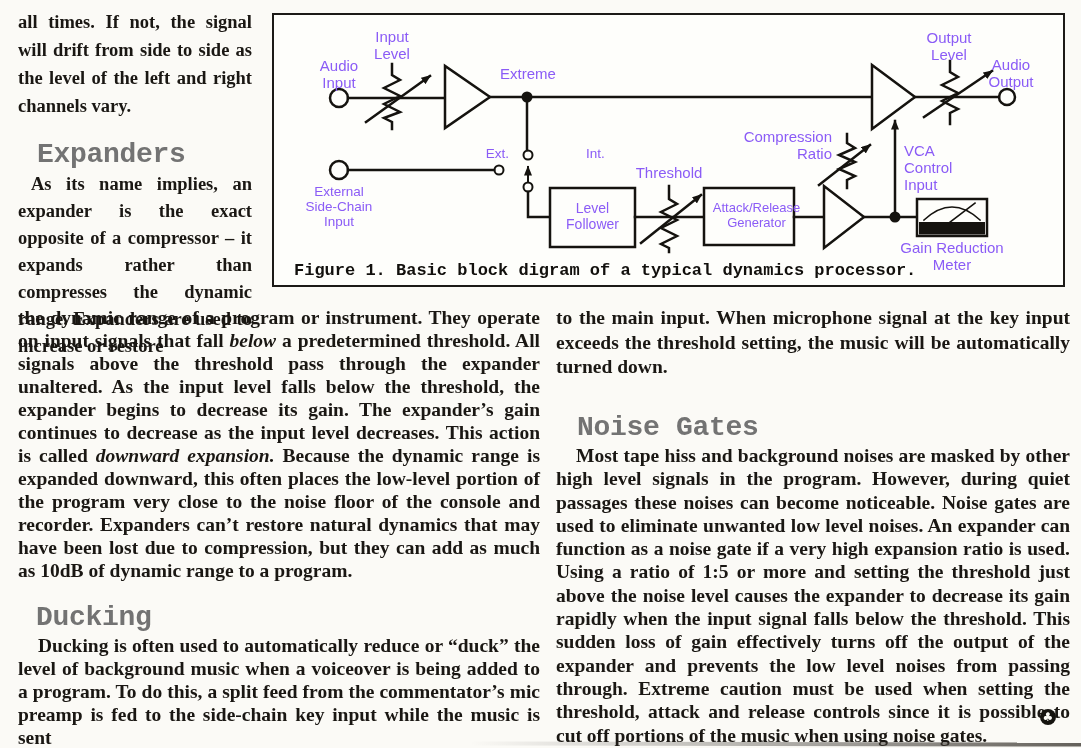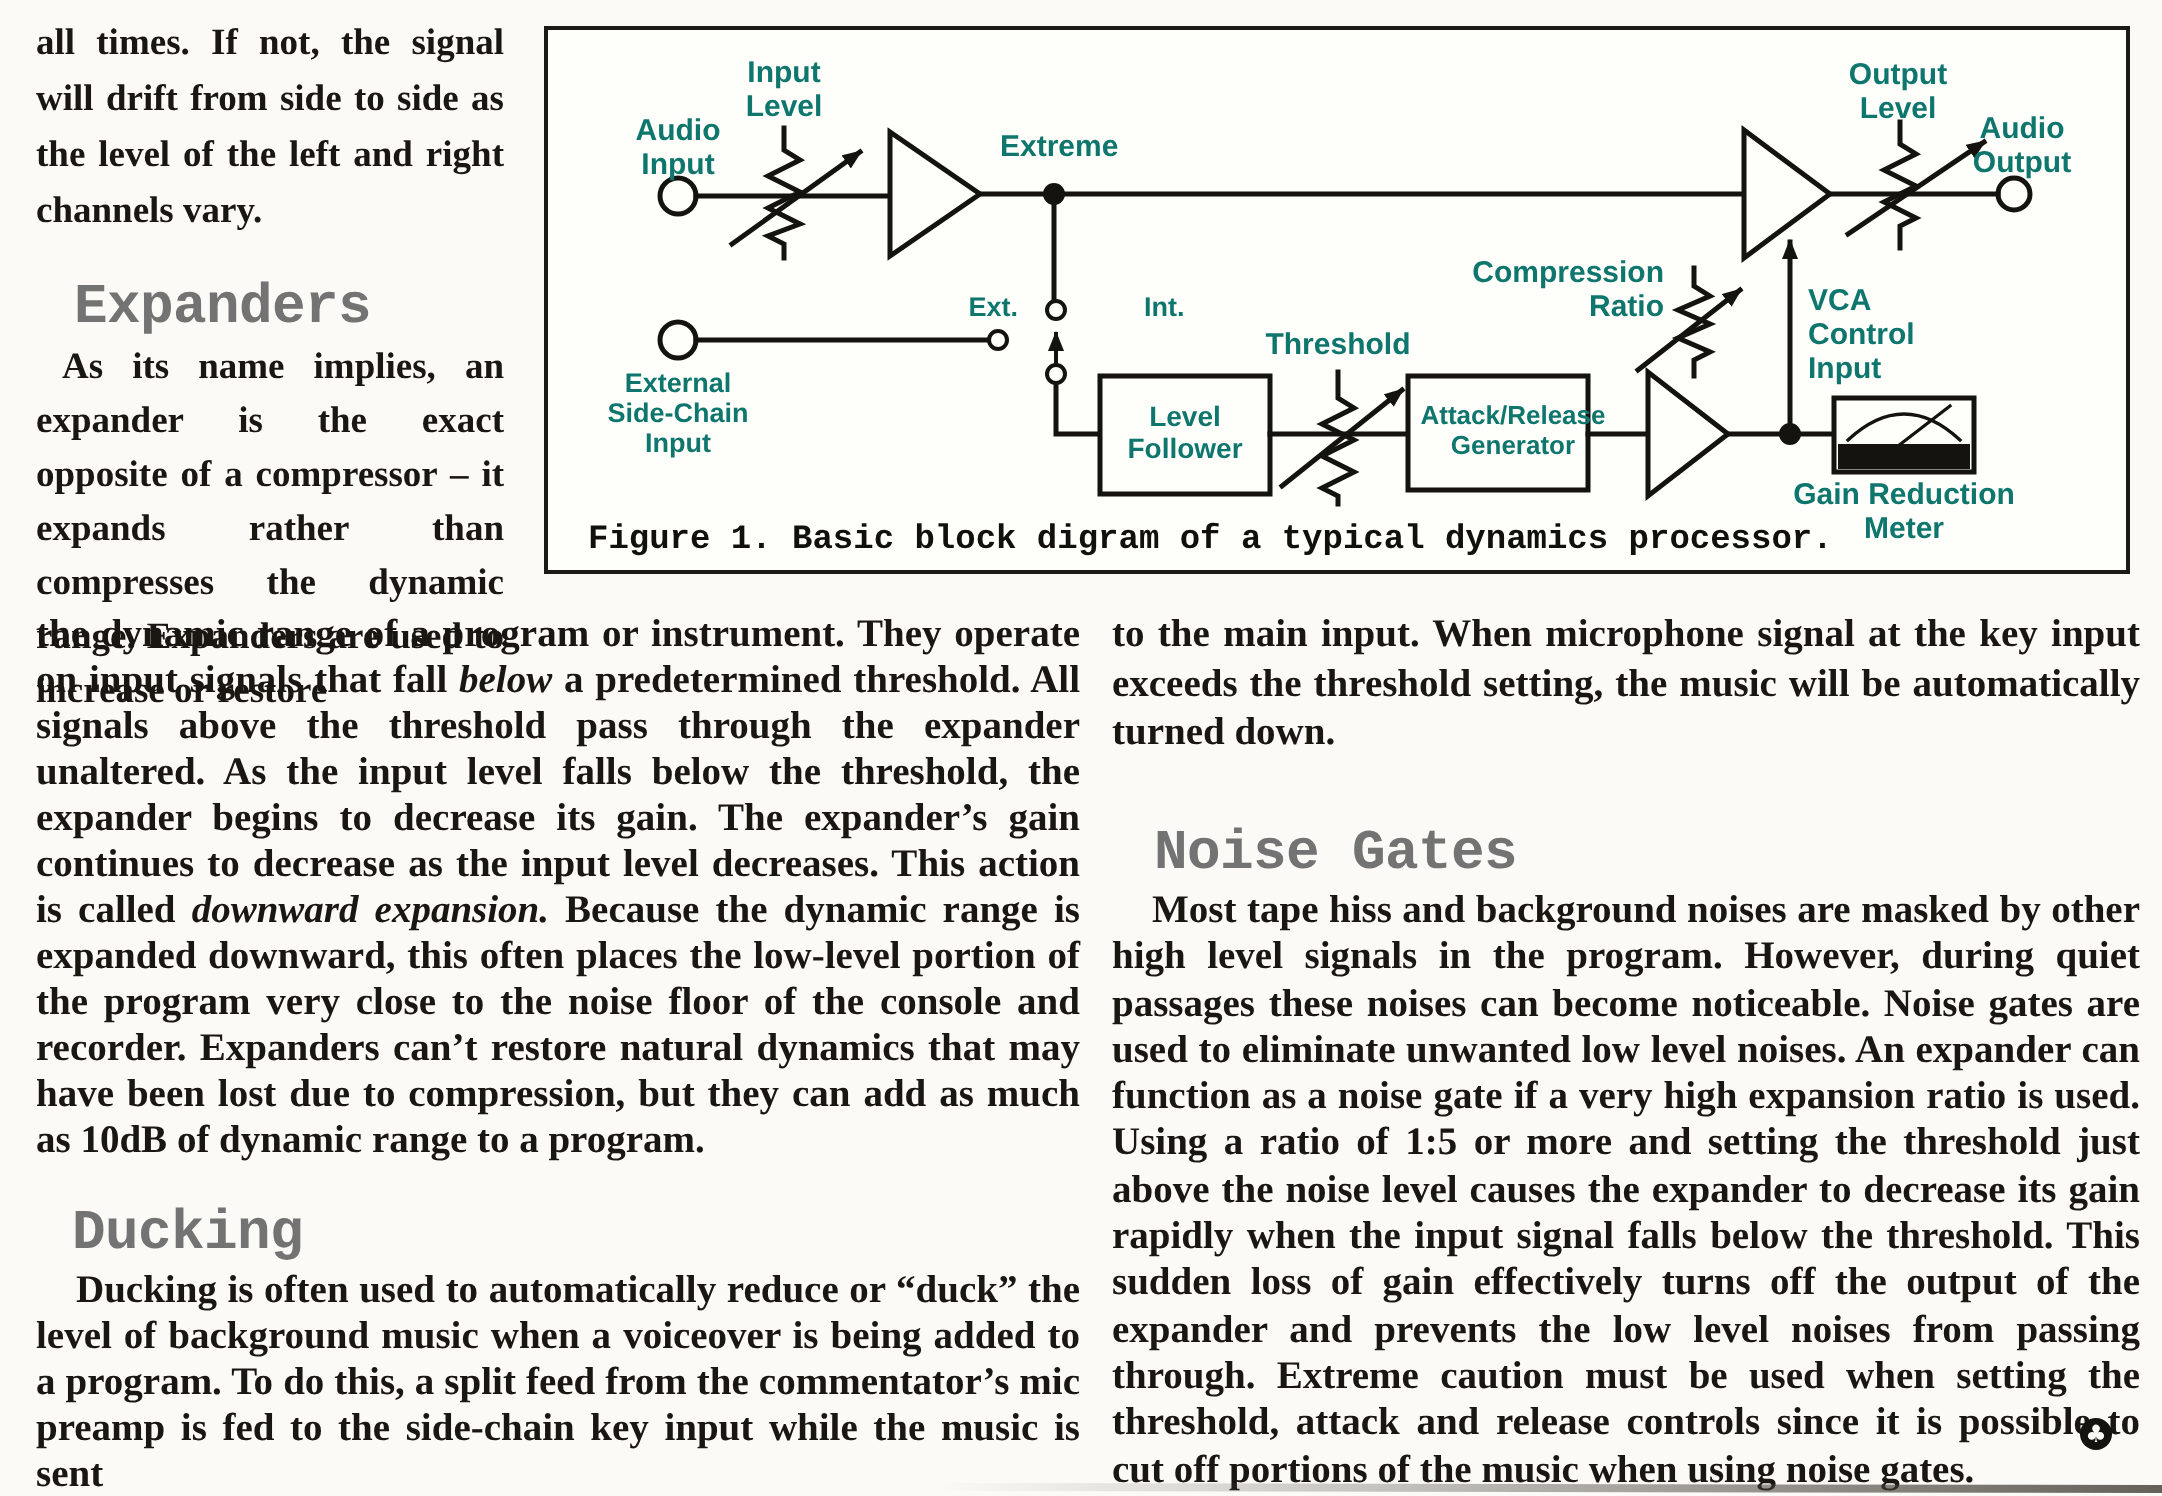--- a/index.html
+++ b/index.html
@@ -22,22 +22,22 @@
     font-weight:bold;font-size:28px;letter-spacing:-0.3px;
     color:#737373;margin:0;
   }
   .figure-panel{
     left:272px;top:13px;width:793px;height:274px;
     border:2.5px solid #1c1a17;background:#fefefb;box-sizing:border-box;
   }
   .fig-label{
     position:absolute;
     font-family:"Liberation Sans", sans-serif;
-    font-weight:bold;font-size:15px;line-height:1.12;
-    white-space:pre-line;color:#0f766e;
+    font-weight:normal;font-size:15px;line-height:1.12;
+    white-space:pre-line;color:#8b5cf6;
   }
   .fl-center{text-align:center;}
   .fl-right{text-align:right;}
   .fl-small{font-size:13.5px;}
   .fig-caption{
     position:absolute;left:20px;top:246px;
     font-family:Liberation Mono, monospace;
     font-weight:bold;font-size:17px;color:#12100d;
   }
   .end-mark{
@@ -112,21 +112,21 @@
     <path d="M650,205 Q678,179 706,205" stroke-width="1.6"></path>
     <path d="M675,208 L701,188" stroke-width="1.6"></path>
   </svg>
 
   <div class="fig-label fl-center" style="left:88px;top:14px;width:60px;">Input
 Level</div>
   <div class="fig-label fl-center" style="left:34px;top:43px;width:62px;">Audio
 Input</div>
   <div class="fig-label" style="left:226px;top:51px;">Extreme</div>
   <div class="fig-label fl-right fl-small" style="left:203px;top:131px;width:32px;">Ext.</div>
-  <div class="fig-label fl-small" style="left:258px;top:131px;padding-left:40px;">Int.</div>
+  <div class="fig-label fl-small" style="left:272px;top:131px;padding-left:40px;">Int.</div>
   <div class="fig-label fl-center fl-small" style="left:12px;top:169px;width:106px;">External
 Side-Chain
 Input</div>
   <div class="fig-label fl-center" style="left:276px;top:186px;width:85px;font-size:14px;">Level
 Follower</div>
   <div class="fig-label fl-center" style="left:350px;top:150px;width:90px;">Threshold</div>
   <div class="fig-label fl-center" style="left:430px;top:186px;width:105px;font-size:13px;">Attack/Release
 Generator</div>
   <div class="fig-label fl-right" style="left:448px;top:114px;width:110px;">Compression
 Ratio</div>

